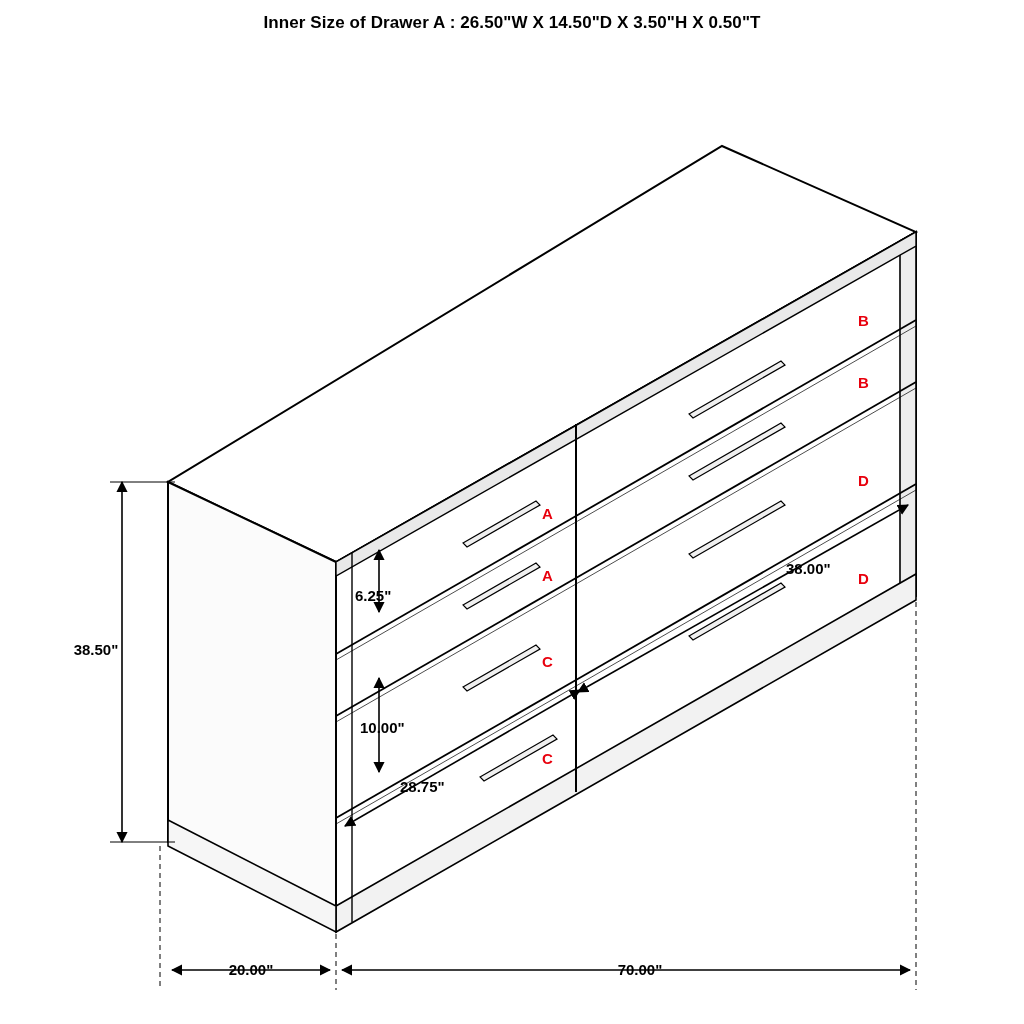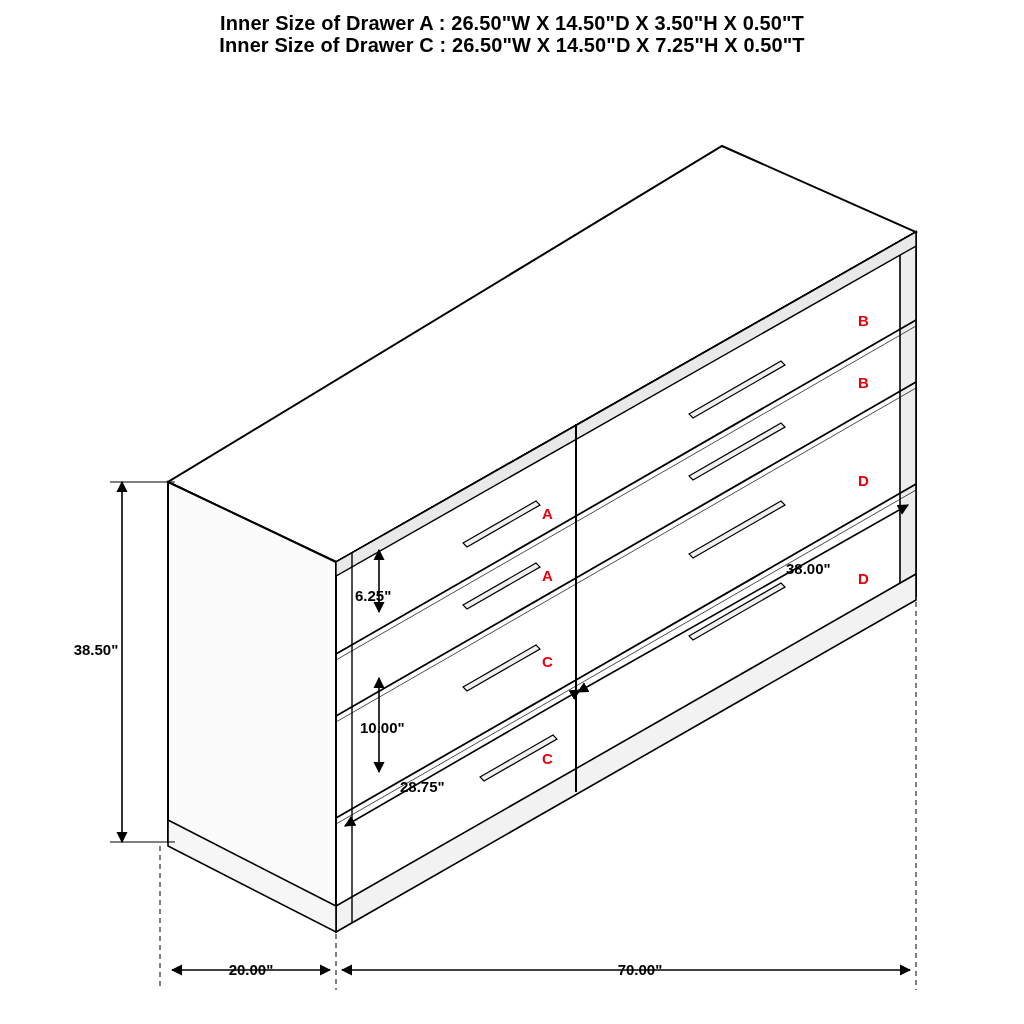--- a/index.html
+++ b/index.html
@@ -20,21 +20,21 @@
     left: 0; top: 0;
     width: 1024px;
     height: 1024px;
   }
   .spec-block {
     position: absolute;
     left: 0;
     top: 12px;
     width: 1024px;
     text-align: center;
-    font-size: 20px;
+    font-size: 17px;
     font-weight: bold;
     line-height: 22px;
     letter-spacing: 0.1px;
   }
   .spec-line { white-space: pre; }
   svg { position: absolute; left: 0; top: 0; }
   .lbl {
     font-family: "Liberation Sans", sans-serif;
     font-size: 15px;
     font-weight: bold;
@@ -47,21 +47,20 @@
     fill: #e8000d;
   }
 </style>
 </head>
 <body>
 
 <div id="diagram-root">
 
   <div class="spec-block">
     <div class="spec-line">Inner Size of Drawer A : 26.50"W X 14.50"D X 3.50"H X 0.50"T</div>
-    <div class="spec-line">Inner Size of Drawer C : 26.50"W X 14.50"D X 7.25"H X 0.50"T</div>
   </div>
 
   <svg width="1024" height="1024" viewBox="0 0 1024 1024">
 
     <polygon points="722,146 916,232 336,562 168,482" fill="#ffffff" stroke="#000000" stroke-width="2"></polygon>
 
     <polygon points="168,482 336,562 336,930 168,842" fill="#fbfbfb" stroke="#000000" stroke-width="2"></polygon>
 
     <polygon points="336,562 916,232 916,596 336,930" fill="#ffffff" stroke="#000000" stroke-width="2"></polygon>
 

